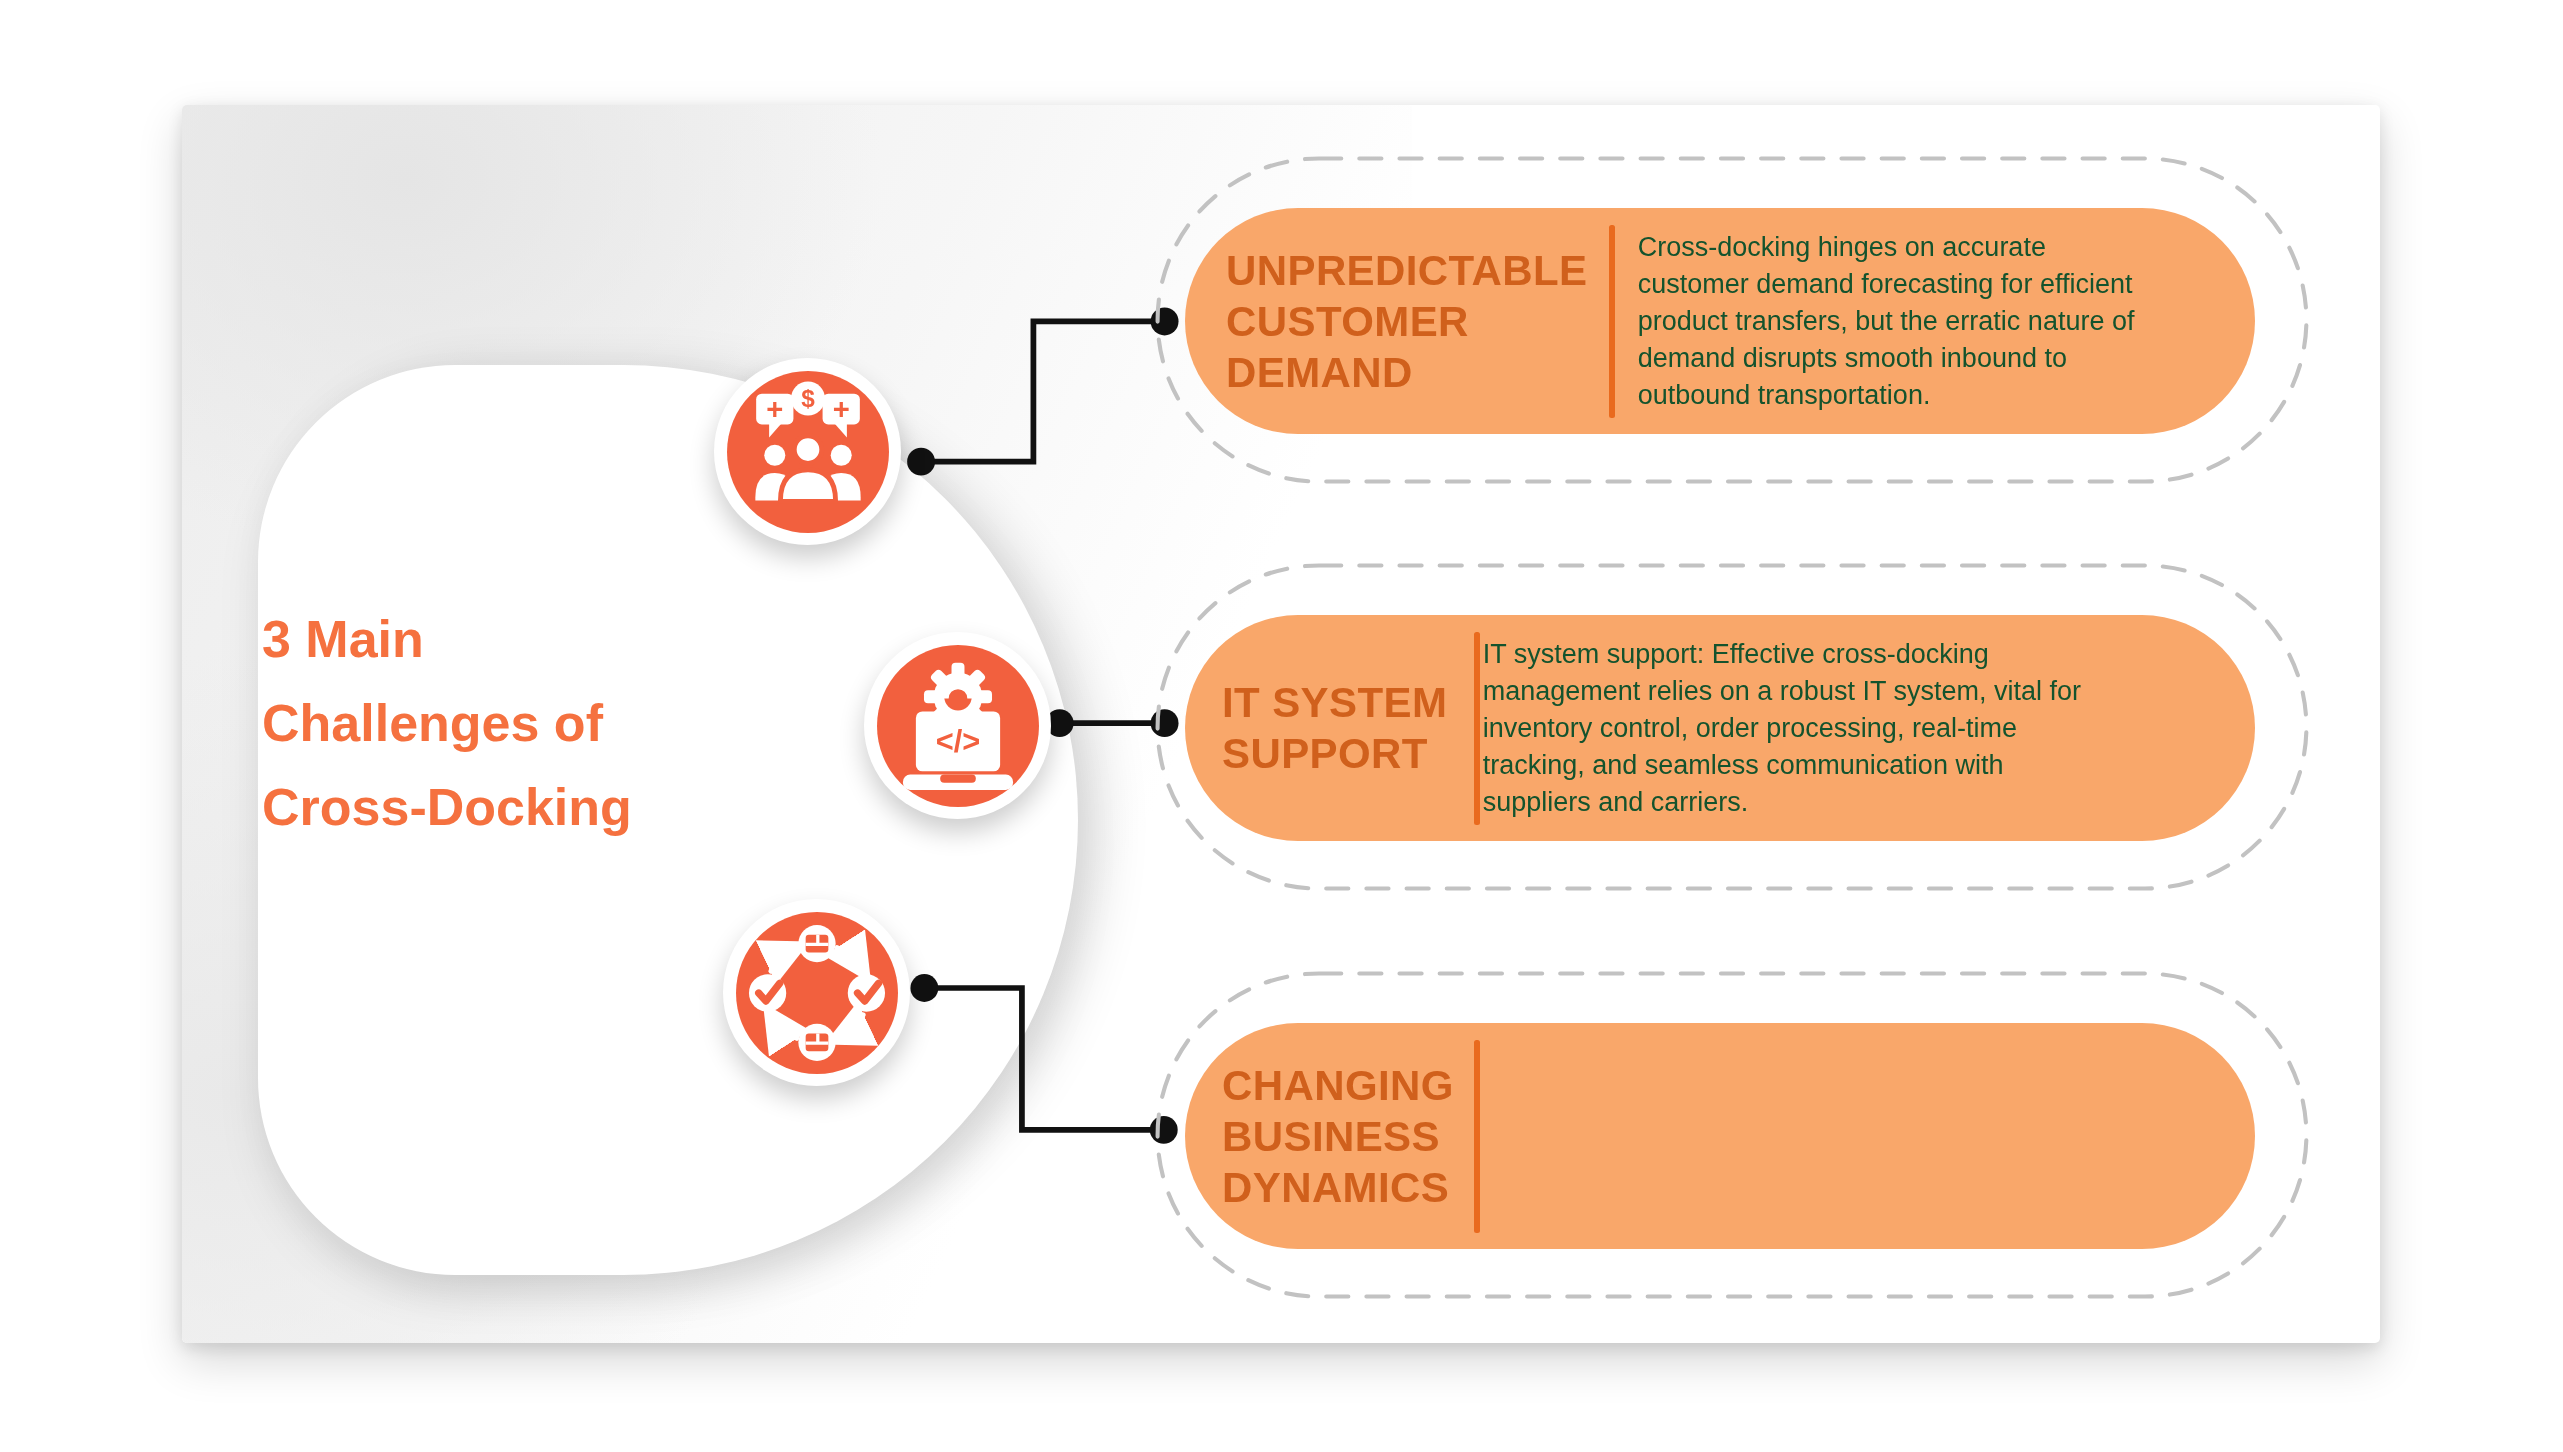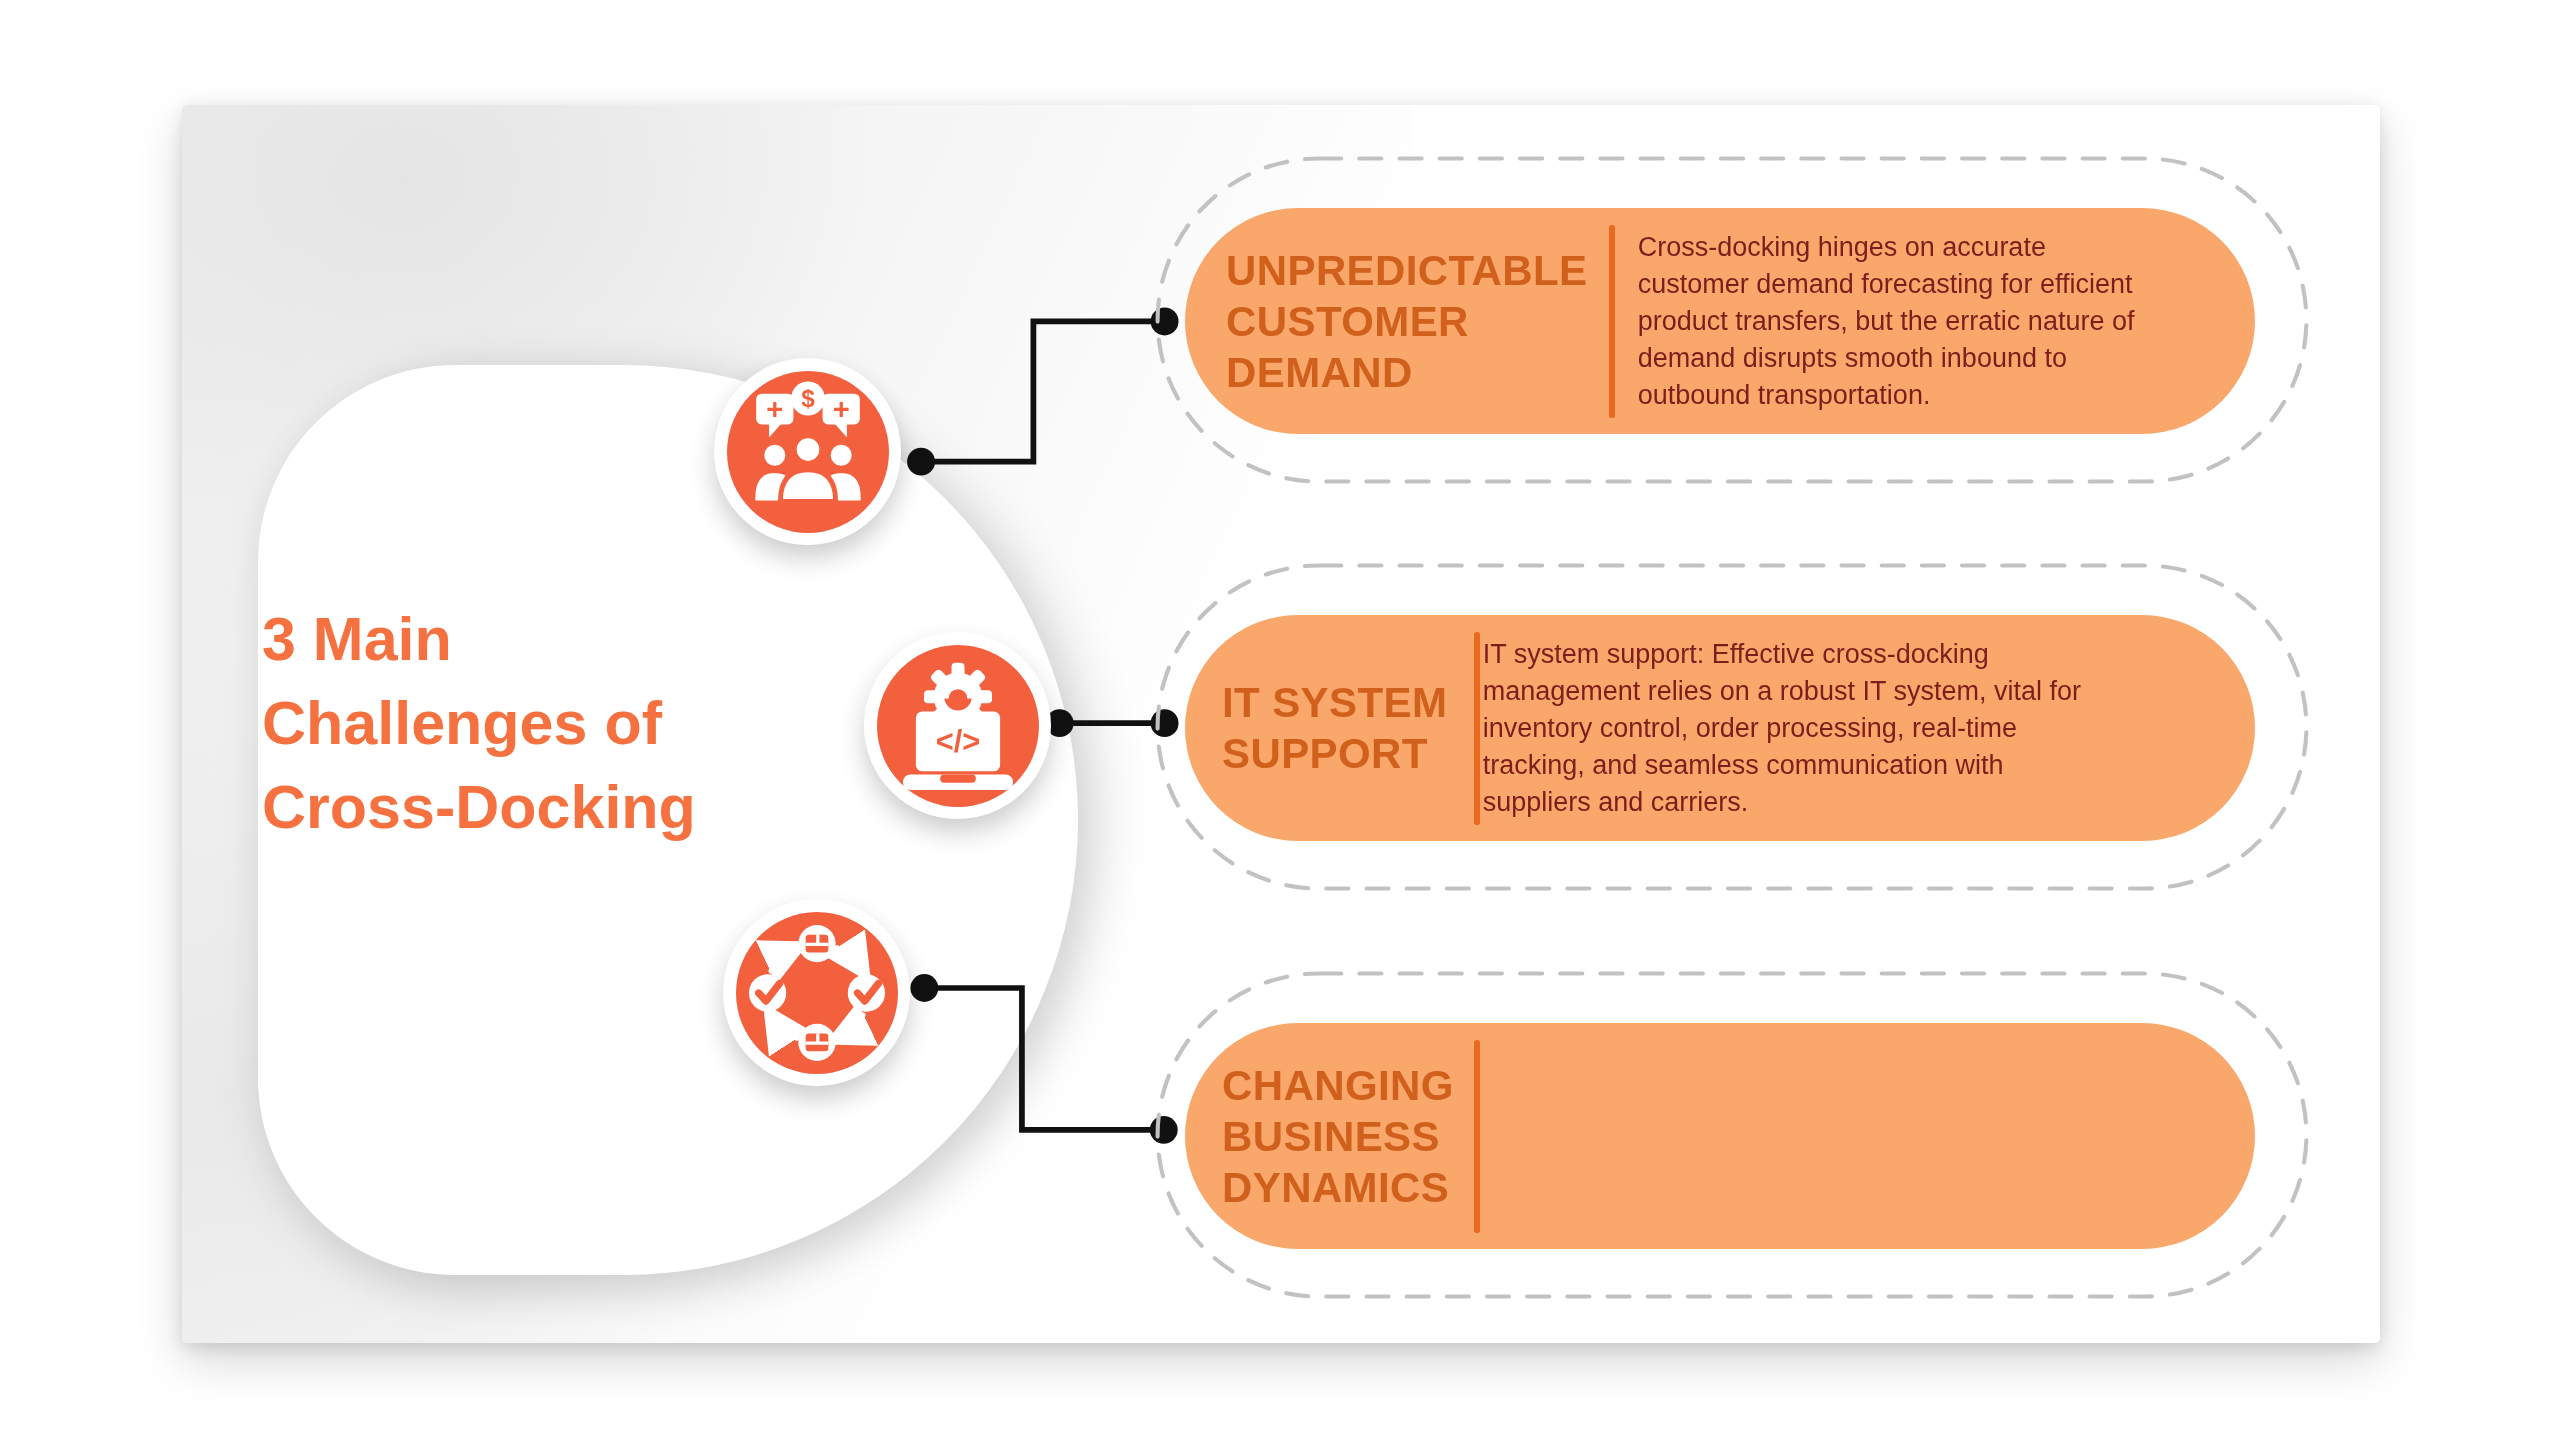--- a/index.html
+++ b/index.html
@@ -20,21 +20,21 @@
       linear-gradient(115deg,#ededed 0%,#f6f6f6 45%,#ffffff 72%);
   }
   .blob{
     position:absolute;left:76px;top:260px;width:820px;height:910px;
     background:#ffffff;
     border-radius:197px 455px 455px 197px;
     box-shadow:24.6px 4.9px 49px rgba(0,0,0,.12),0 23px 45px rgba(0,0,0,.08);
   }
   .main-title{
     position:absolute;left:80px;top:492px;width:623px;
-    font-size:61px;line-height:84px;font-weight:700;color:#F5713F;
+    font-size:52px;line-height:84px;font-weight:700;color:#F5713F;
     white-space:pre-line;letter-spacing:0;
   }
 
   
   .connectors{position:absolute;left:0;top:0;width:2198px;height:1238px;pointer-events:none;}
 
   
   .icon-wrap{
     position:absolute;width:187px;height:187px;border-radius:50%;
     background:#ffffff;display:flex;align-items:center;justify-content:center;
@@ -57,21 +57,21 @@
     display:flex;align-items:center;
   }
   .pill .rtitle{
     font-weight:700;font-size:42px;line-height:51px;color:#D0601C;
     white-space:pre-line;letter-spacing:0.4px;
   }
   .row1 .rtitle{margin-left:41px;width:383px;flex:0 0 383px;}
   .row2 .rtitle,.row3 .rtitle{margin-left:37px;width:252px;flex:0 0 252px;}
   .divider{width:5.7px;height:193px;background:#E96A1E;flex:0 0 5.7px;border-radius:2.5px;}
   .rbody{
-    font-size:27px;line-height:37px;color:#7f1d1d;white-space:pre-line;
+    font-size:27px;line-height:37px;color:#14532d;white-space:pre-line;
   }
   .row1 .rbody{padding-left:23px;width:618px;}
   .row2 .rbody,.row3 .rbody{padding-left:3px;width:738px;}
 </style>
 </head>
 <body>
 
 <div class="stage">
   <div class="card">
 

